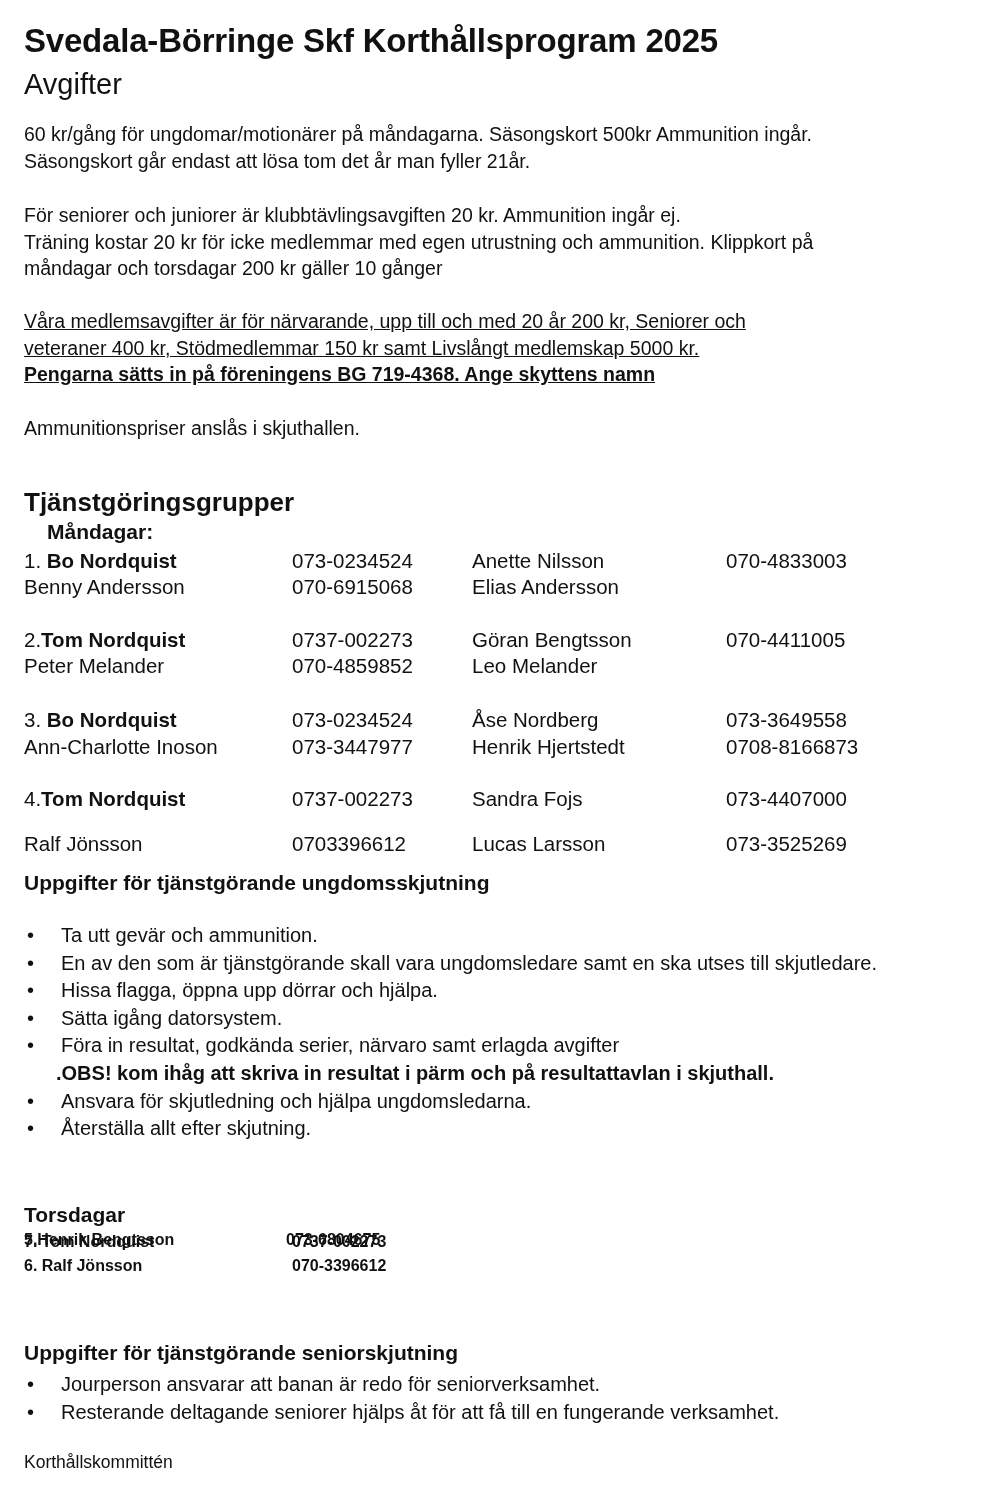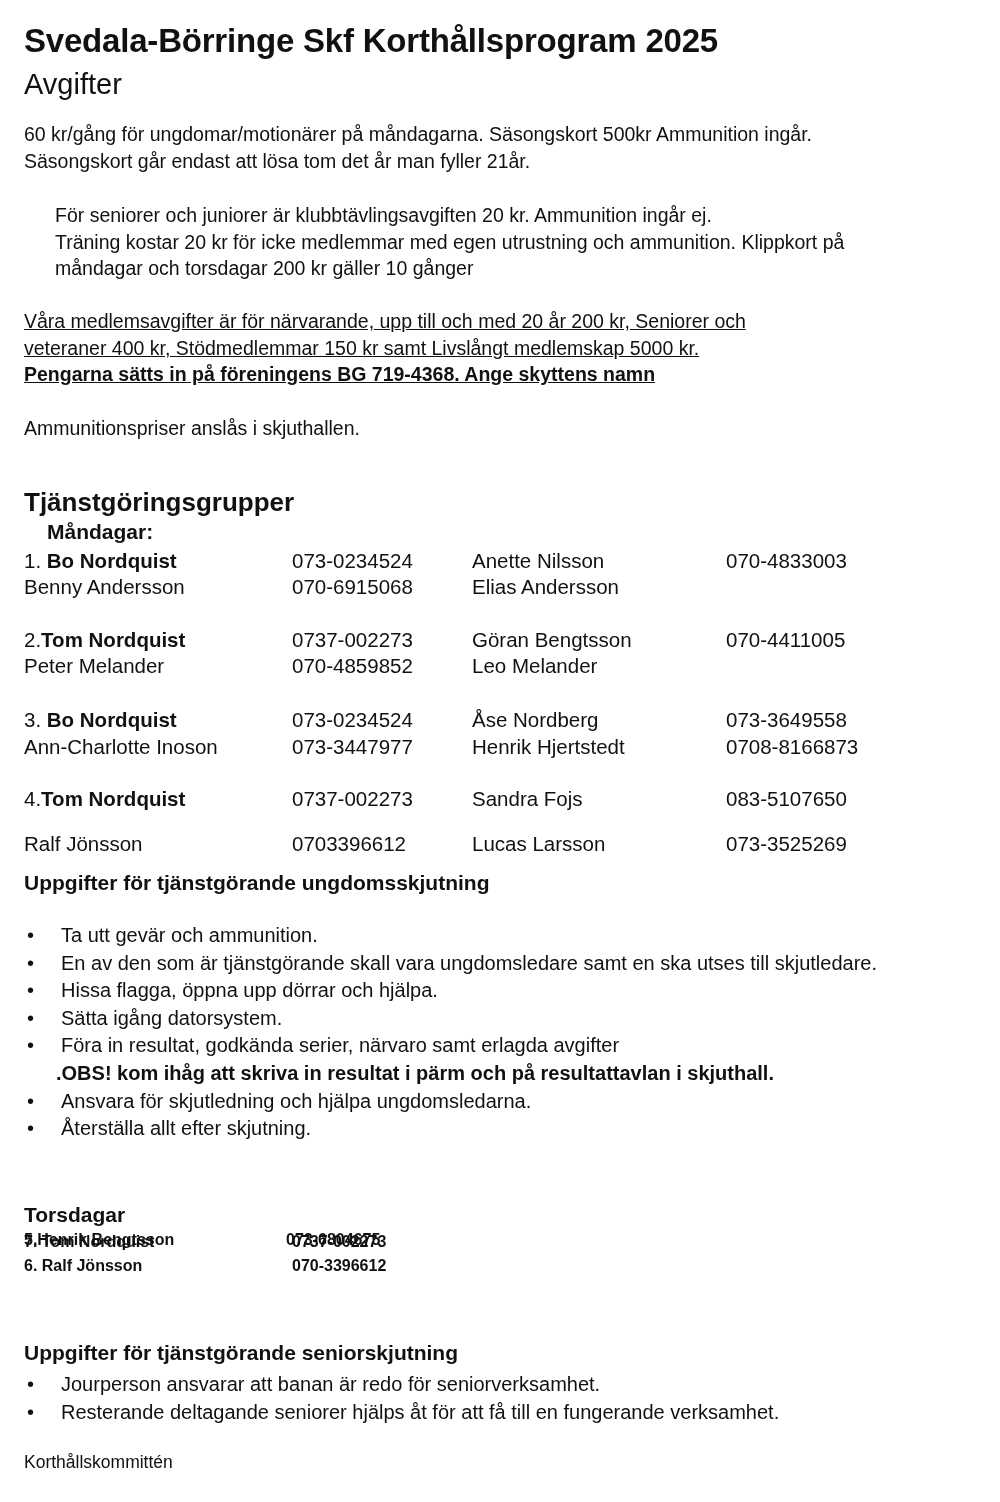--- a/index.html
+++ b/index.html
@@ -32,21 +32,21 @@
 <div>
 
   <div class="abs title">Svedala-Börringe Skf Korthållsprogram 2025</div>
   <div class="abs subtitle">Avgifter</div>
 
   <div class="abs p" style="top:121px;">
     <div>60 kr/gång för ungdomar/motionärer på måndagarna. Säsongskort 500kr Ammunition ingår.</div>
     <div>Säsongskort går endast att lösa tom det år man fyller 21år.</div>
   </div>
 
-  <div class="abs p" style="top:202px;margin-left:31px;">
+  <div class="abs p" style="top:202px;">
     <div>För seniorer och juniorer är klubbtävlingsavgiften 20 kr. Ammunition ingår ej.</div>
     <div>Träning kostar 20 kr för icke medlemmar med egen utrustning och ammunition. Klippkort på</div>
     <div>måndagar och torsdagar 200 kr gäller 10 gånger</div>
   </div>
 
   <div class="abs p" style="top:308px;text-decoration:underline;">
     <div>Våra medlemsavgifter är för närvarande, upp till och med 20 år 200 kr, Seniorer och</div>
     <div>veteraner 400 kr, Stödmedlemmar 150 kr samt Livslångt medlemskap 5000  kr.</div>
     <div class="bold">Pengarna sätts in på föreningens BG 719-4368. Ange skyttens namn</div>
   </div>
@@ -92,21 +92,21 @@
     <span class="c1">Ann-Charlotte Inoson</span>
     <span class="c2">073-3447977</span>
     <span class="c3">Henrik Hjertstedt</span>
     <span class="c4">0708-8166873</span>
   </div>
 
   <div class="row" style="top:787px;">
     <span class="c1"><span style="position:static">4.</span><b style="position:static">Tom Nordquist</b></span>
     <span class="c2">0737-002273</span>
     <span class="c3">Sandra Fojs</span>
-    <span class="c4">083-5107650</span>
+    <span class="c4">073-4407000</span>
   </div>
   <div class="row" style="top:832px;text-align:right;">
     <span class="c1">Ralf Jönsson</span>
     <span class="c2">0703396612</span>
     <span class="c3">Lucas Larsson</span>
     <span class="c4">073-3525269</span>
   </div>
 
   <div class="abs h3" style="top:871px;">Uppgifter för tjänstgörande ungdomsskjutning</div>
 

